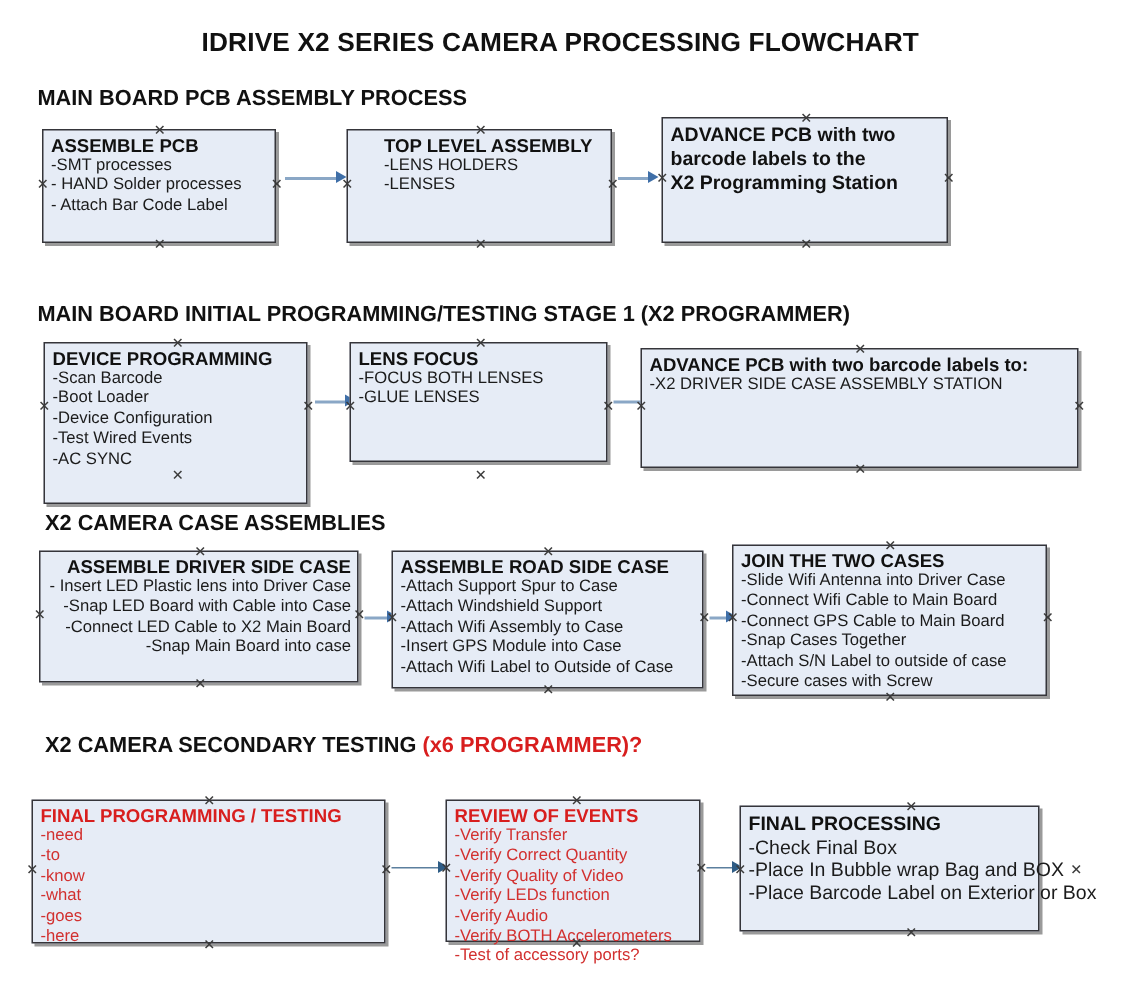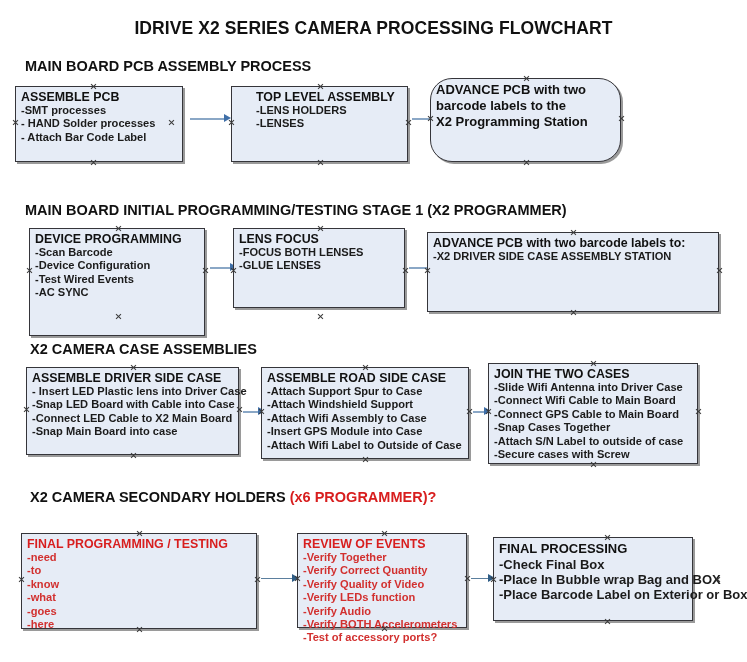--- a/index.html
+++ b/index.html
@@ -47,21 +47,20 @@
     font-weight:bold;
     line-height:14px;
     color:#111;
     white-space:nowrap;
   }
   .node .n-line{
     font-size:11.1px;
     line-height:13.4px;
     color:#1b1b1b;
     white-space:nowrap;
-    font-weight:bold;
   }
   .node.big .n-title{font-size:13px;line-height:16px;}
   .node.big .n-line{font-size:13px;line-height:15.2px;}
 
   
   .node.red .n-title{color:#d81e1e;}
   .node.red .n-line{color:#d2302f;}
 
   
   .handle{
@@ -90,21 +89,21 @@
 </style>
 </head>
 <body>
 
 <div id="canvas">
 
   <div class="doc-title">IDRIVE X2  SERIES CAMERA PROCESSING FLOWCHART</div>
 
   <div class="section-head" style="left:25px;top:58px;">MAIN BOARD PCB ASSEMBLY PROCESS</div>
 
-  <div class="node" style="left:15px;top:86px;width:168px;height:76px;">
+  <div class="node" style="left:28px;top:86px;width:156px;height:76px;">
     <div class="n-title">ASSEMBLE PCB</div>
     <div class="n-line">-SMT processes</div>
     <div class="n-line">- HAND Solder processes</div>
     <div class="n-line">- Attach Bar Code Label</div>
     <div class="handle" style="left:-4px;top:32px;"></div>
     <div class="handle" style="left:74px;top:-4px;"></div>
     <div class="handle" style="left:74px;top:72px;"></div>
     <div class="handle" style="left:152px;top:32px;"></div>
   </div>
 
@@ -117,35 +116,36 @@
     <div class="n-line">-LENSES</div>
     <div class="handle" style="left:-4px;top:32px;"></div>
     <div class="handle" style="left:85px;top:-4px;"></div>
     <div class="handle" style="left:85px;top:72px;"></div>
     <div class="handle" style="left:173px;top:32px;"></div>
   </div>
 
   <div class="conn" style="left:412px;top:118px;width:23px;"></div>
   <div class="arrowhead" style="left:432px;top:114px;"></div>
 
-  <div class="node big" style="left:430px;top:78px;width:191px;height:84px;border-radius:22px;">
+  <div class="node big" style="left:441px;top:78px;width:191px;height:84px;">
     <div class="n-title">ADVANCE PCB with two</div>
     <div class="n-title">barcode labels to the</div>
     <div class="n-title"> X2 Programming Station</div>
     <div class="handle" style="left:-4px;top:36px;"></div>
     <div class="handle" style="left:92px;top:-4px;"></div>
     <div class="handle" style="left:92px;top:80px;"></div>
     <div class="handle" style="left:187px;top:36px;"></div>
   </div>
 
   <div class="section-head" style="left:25px;top:202px;">MAIN BOARD INITIAL PROGRAMMING/TESTING STAGE 1 (X2 PROGRAMMER)</div>
 
   <div class="node" style="left:29px;top:228px;width:176px;height:108px;">
     <div class="n-title">DEVICE PROGRAMMING</div>
     <div class="n-line">-Scan Barcode</div>
+    <div class="n-line">-Boot Loader</div>
     <div class="n-line">-Device Configuration</div>
     <div class="n-line">-Test Wired Events</div>
     <div class="n-line">-AC SYNC</div>
     <div class="handle" style="left:-4px;top:38px;"></div>
     <div class="handle" style="left:85px;top:-4px;"></div>
     <div class="handle" style="left:85px;top:84px;"></div>
     <div class="handle" style="left:172px;top:38px;"></div>
   </div>
 
   <div class="conn" style="left:210px;top:267px;width:23px;"></div>
@@ -168,21 +168,21 @@
     <div class="n-title">ADVANCE PCB with two barcode labels to:</div>
     <div class="n-line">-X2 DRIVER  SIDE  CASE  ASSEMBLY STATION</div>
     <div class="handle" style="left:-4px;top:34px;"></div>
     <div class="handle" style="left:142px;top:-4px;"></div>
     <div class="handle" style="left:142px;top:76px;"></div>
     <div class="handle" style="left:288px;top:34px;"></div>
   </div>
 
   <div class="section-head" style="left:30px;top:341px;">X2 CAMERA CASE ASSEMBLIES</div>
 
-  <div class="node" style="left:26px;top:367px;width:213px;height:88px;">
+  <div class="node" style="left:26px;top:367px;width:213px;height:88px;text-align:right;">
     <div class="n-title">ASSEMBLE DRIVER SIDE CASE</div>
     <div class="n-line">- Insert LED Plastic lens into Driver Case</div>
     <div class="n-line">-Snap LED Board with Cable into Case</div>
     <div class="n-line">-Connect LED Cable to X2 Main Board</div>
     <div class="n-line">-Snap Main Board into case</div>
     <div class="handle" style="left:-4px;top:38px;"></div>
     <div class="handle" style="left:103px;top:-4px;"></div>
     <div class="handle" style="left:103px;top:84px;"></div>
     <div class="handle" style="left:209px;top:38px;"></div>
   </div>
@@ -213,42 +213,42 @@
     <div class="n-line">-Connect GPS Cable to Main Board</div>
     <div class="n-line">-Snap Cases Together</div>
     <div class="n-line">-Attach S/N Label to outside of case</div>
     <div class="n-line">-Secure cases with Screw</div>
     <div class="handle" style="left:-4px;top:44px;"></div>
     <div class="handle" style="left:101px;top:-4px;"></div>
     <div class="handle" style="left:101px;top:97px;"></div>
     <div class="handle" style="left:206px;top:44px;"></div>
   </div>
 
-  <div class="section-head" style="left:30px;top:489px;"><span>X2 CAMERA SECONDARY HOLDERS </span><span class="accent">(x6 PROGRAMMER)?</span></div>
+  <div class="section-head" style="left:30px;top:489px;"><span>X2 CAMERA SECONDARY TESTING </span><span class="accent">(x6 PROGRAMMER)?</span></div>
 
   <div class="node red" style="left:21px;top:533px;width:236px;height:96px;">
     <div class="n-title">FINAL PROGRAMMING / TESTING</div>
     <div class="n-line">-need</div>
     <div class="n-line">-to</div>
     <div class="n-line">-know</div>
     <div class="n-line">-what</div>
     <div class="n-line">-goes</div>
     <div class="n-line">-here</div>
     <div class="handle" style="left:-4px;top:42px;"></div>
     <div class="handle" style="left:114px;top:-4px;"></div>
     <div class="handle" style="left:114px;top:92px;"></div>
     <div class="handle" style="left:232px;top:42px;"></div>
   </div>
 
   <div class="conn dark" style="left:261px;top:578px;width:36px;"></div>
   <div class="arrowhead dark" style="left:292px;top:574px;"></div>
 
   <div class="node red" style="left:297px;top:533px;width:170px;height:95px;">
     <div class="n-title">REVIEW OF EVENTS</div>
-    <div class="n-line">-Verify Together</div>
+    <div class="n-line">-Verify Transfer</div>
     <div class="n-line">-Verify Correct Quantity</div>
     <div class="n-line">-Verify Quality of Video</div>
     <div class="n-line">-Verify LEDs function</div>
     <div class="n-line">-Verify Audio</div>
     <div class="n-line">-Verify BOTH Accelerometers</div>
     <div class="n-line">-Test of accessory ports?</div>
     <div class="handle" style="left:-4px;top:41px;"></div>
     <div class="handle" style="left:83px;top:-4px;"></div>
     <div class="handle" style="left:83px;top:91px;"></div>
     <div class="handle" style="left:166px;top:41px;"></div>

